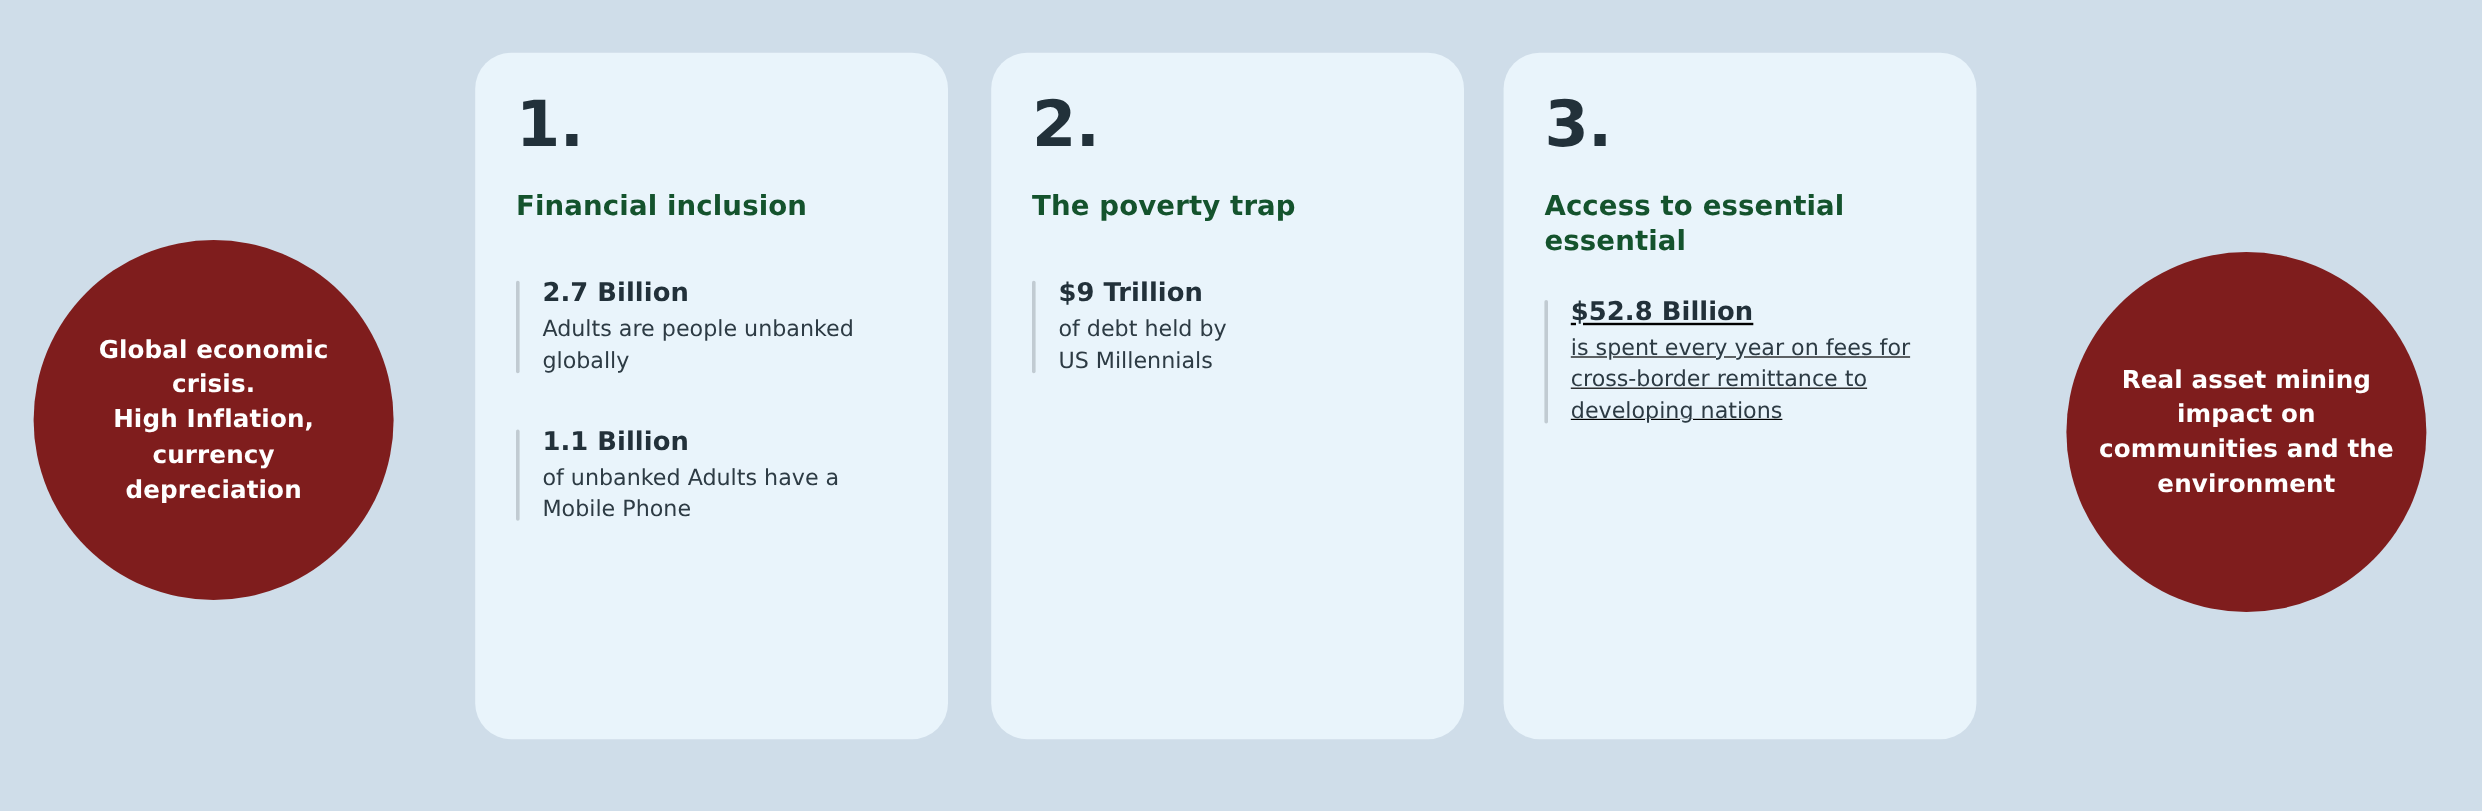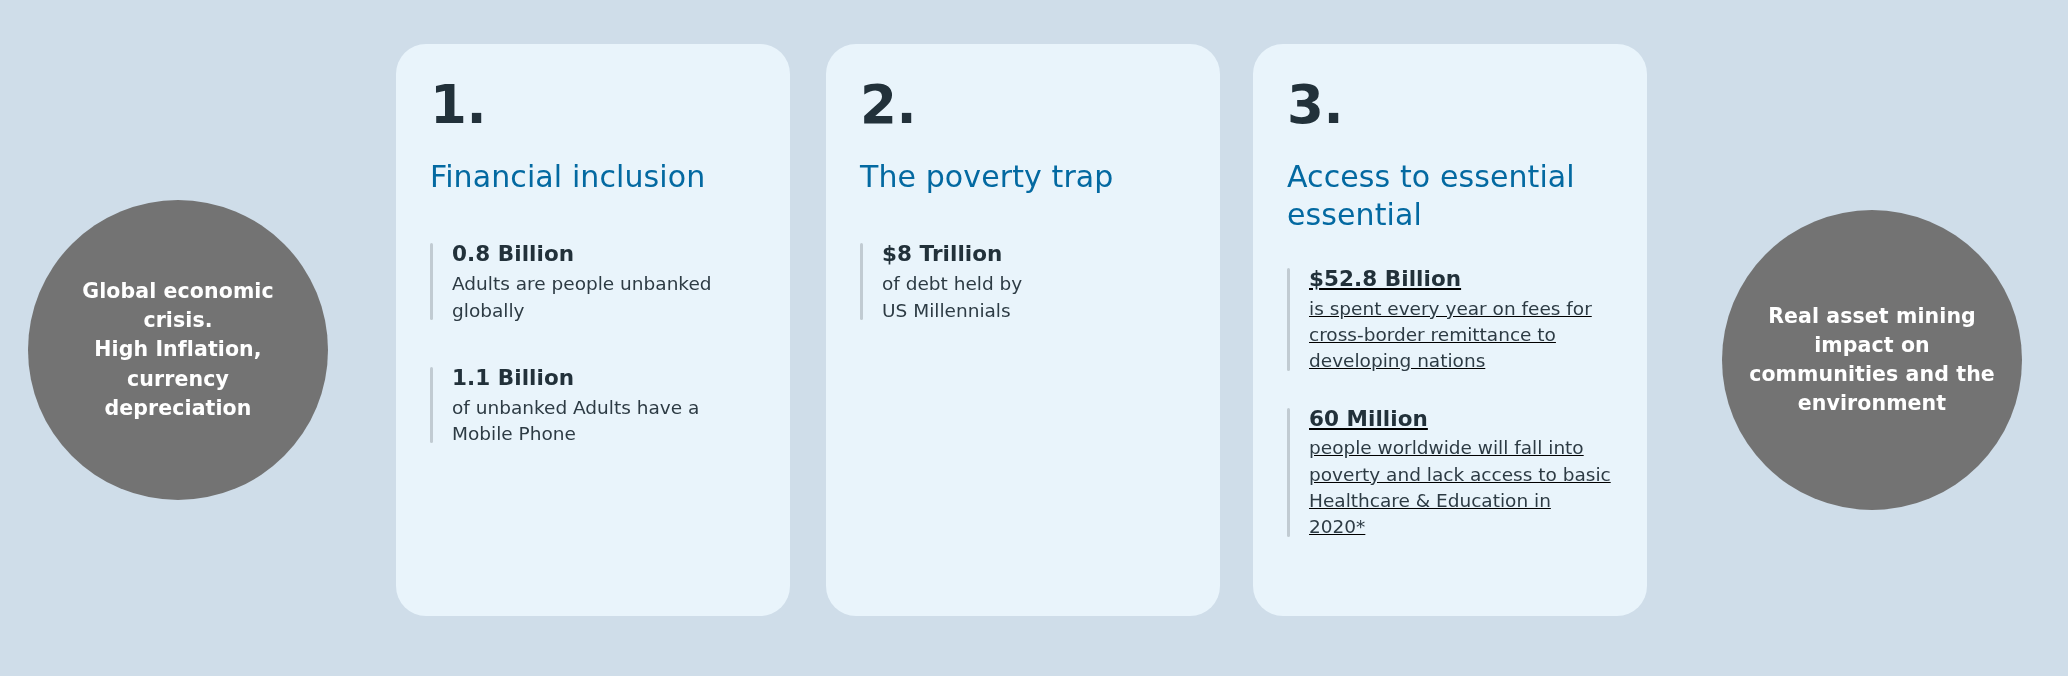--- a/index.html
+++ b/index.html
@@ -18,21 +18,21 @@
     width: 2068px;
     height: 676px;
   }
 
   
   .circle {
     position: absolute;
     width: 300px;
     height: 300px;
     border-radius: 50%;
-    background: #737373;
+    background: #7f1d1d;
     display: flex;
     align-items: center;
     justify-content: center;
     box-sizing: border-box;
     padding: 0 26px;
   }
   .circle-text {
     color: #ffffff;
     font-weight: bold;
     font-size: 20.5px;
@@ -61,23 +61,23 @@
 
   .card-number {
     color: #22313a;
     font-size: 53px;
     font-weight: bold;
     line-height: 1.0;
     letter-spacing: -0.5px;
     margin: 6px 0 0 0;
   }
   .card-title {
-    color: #0369a1;
-    font-size: 30px;
-    font-weight: normal;
+    color: #14532d;
+    font-size: 23px;
+    font-weight: bold;
     line-height: 1.28;
     margin: 27px 0 0 0;
     letter-spacing: 0.1px;
   }
 
   .stats {
     margin-top: 38px;
   }
   .stat {
     position: relative;
@@ -123,54 +123,50 @@
   <div class="circle" id="circle-left">
     <div class="circle-text">Global economic crisis.
 High Inflation, currency depreciation</div>
   </div>
 
   <div class="card" id="card-1">
     <div class="card-number">1.</div>
     <div class="card-title">Financial inclusion</div>
     <div class="stats">
       <div class="stat">
-        <div class="stat-value">0.8 Billion</div>
+        <div class="stat-value">2.7 Billion</div>
         <div class="stat-desc">Adults are people unbanked globally</div>
       </div>
       <div class="stat">
         <div class="stat-value">1.1 Billion</div>
         <div class="stat-desc">of unbanked Adults have a Mobile Phone</div>
       </div>
     </div>
   </div>
 
   <div class="card" id="card-2">
     <div class="card-number">2.</div>
     <div class="card-title">The poverty trap</div>
     <div class="stats">
       <div class="stat">
-        <div class="stat-value">$8 Trillion</div>
+        <div class="stat-value">$9 Trillion</div>
         <div class="stat-desc">of debt held by
 US Millennials</div>
       </div>
     </div>
   </div>
 
   <div class="card" id="card-3">
     <div class="card-number">3.</div>
     <div class="card-title">Access to essential essential</div>
     <div class="stats">
       <div class="stat">
         <div class="stat-value">$52.8 Billion</div>
         <div class="stat-desc">is spent every year on fees for cross-border remittance to developing nations</div>
       </div>
-      <div class="stat">
-        <div class="stat-value">60 Million</div>
-        <div class="stat-desc">people worldwide will fall into poverty and lack access to basic Healthcare &amp; Education in 2020*</div>
-      </div>
     </div>
   </div>
 
   <div class="circle" id="circle-right">
     <div class="circle-text">Real asset  mining impact on communities and the environment</div>
   </div>
 
 </div>
 
 </body></html>

